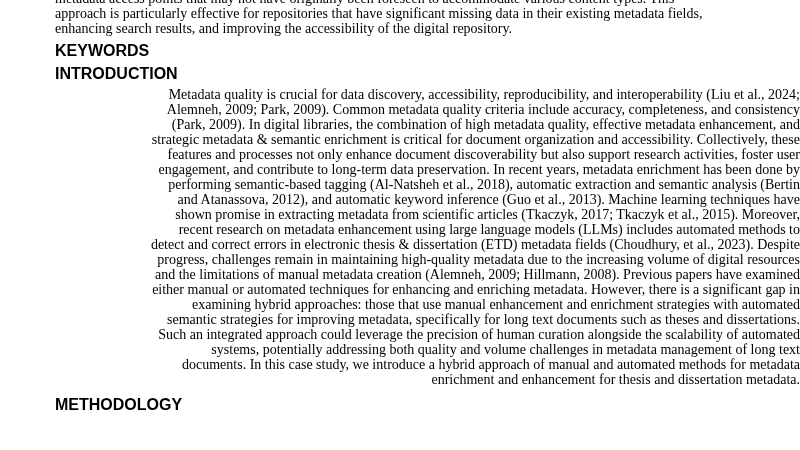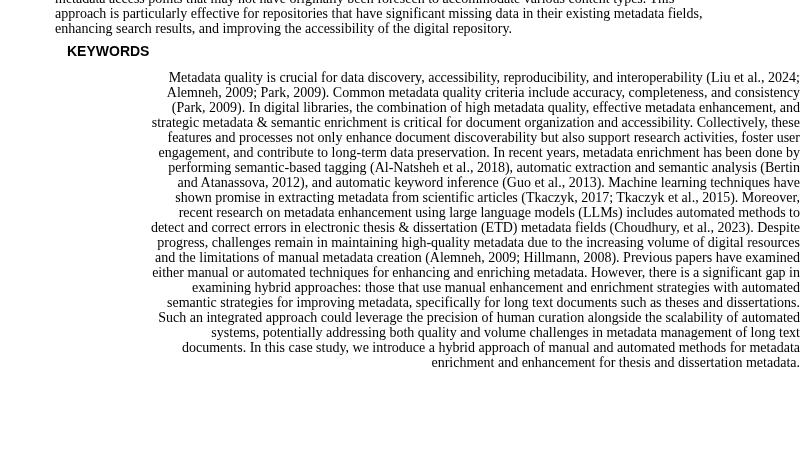--- a/index.html
+++ b/index.html
@@ -21,23 +21,23 @@
   .body-text {
     font-family: "Liberation Serif", serif;
     font-size: 14px;
     line-height: 15px;
     white-space: pre;
     margin: 0;
   }
   .heading {
     font-family: "Liberation Sans", sans-serif;
     font-weight: bold;
-    font-size: 14px;
+    font-size: 16px;
     line-height: 14px;
-    margin: 12px;
+    margin: 0;
     white-space: pre;
   }
   .abstract-fragment   { margin-top: 0; }
   .keywords-heading    { margin-top: 8px; }
   .keywords-text       { margin-top: 4px; }
   .introduction-heading{ margin-top: 9px; }
   .introduction-body   { margin-top: 6px; text-align: right; }
   .methodology-heading { margin-top: 11px; }
   .data-collection-subheading { margin-top: 5px; }
 </style>
@@ -46,20 +46,21 @@
 
 <div class="page">
 
   <p class="body-text abstract-fragment">metadata access points that may not have originally been foreseen to accommodate various content types. This
 approach is particularly effective for repositories that have significant missing data in their existing metadata fields,
 enhancing search results, and improving the accessibility of the digital repository.</p>
 
   <h2 class="heading keywords-heading">KEYWORDS</h2>
 
 
+  <h2 class="heading introduction-heading">INTRODUCTION</h2>
 
   <p class="body-text introduction-body">Metadata quality is crucial for data discovery, accessibility, reproducibility, and interoperability (Liu et al., 2024;
 Alemneh, 2009; Park, 2009). Common metadata quality criteria include accuracy, completeness, and consistency
 (Park, 2009). In digital libraries, the combination of high metadata quality, effective metadata enhancement, and
 strategic metadata &amp; semantic enrichment is critical for document organization and accessibility. Collectively, these
 features and processes not only enhance document discoverability but also support research activities, foster user
 engagement, and contribute to long-term data preservation. In recent years, metadata enrichment has been done by
 performing semantic-based tagging (Al-Natsheh et al., 2018), automatic extraction and semantic analysis (Bertin
 and Atanassova, 2012), and automatic keyword inference (Guo et al., 2013). Machine learning techniques have
 shown promise in extracting metadata from scientific articles (Tkaczyk, 2017; Tkaczyk et al., 2015). Moreover,
@@ -68,15 +69,16 @@
 progress, challenges remain in maintaining high-quality metadata due to the increasing volume of digital resources
 and the limitations of manual metadata creation (Alemneh, 2009; Hillmann, 2008). Previous papers have examined
 either manual or automated techniques for enhancing and enriching metadata. However, there is a significant gap in
 examining hybrid approaches: those that use manual enhancement and enrichment strategies with automated
 semantic strategies for improving metadata, specifically for long text documents such as theses and dissertations.
 Such an integrated approach could leverage the precision of human curation alongside the scalability of automated
 systems, potentially addressing both quality and volume challenges in metadata management of long text
 documents. In this case study, we introduce a hybrid approach of manual and automated methods for metadata
 enrichment and enhancement for thesis and dissertation metadata.</p>
 
+  <h2 class="heading methodology-heading">METHODOLOGY</h2>
 
 
 </div>
 
 </body></html>

